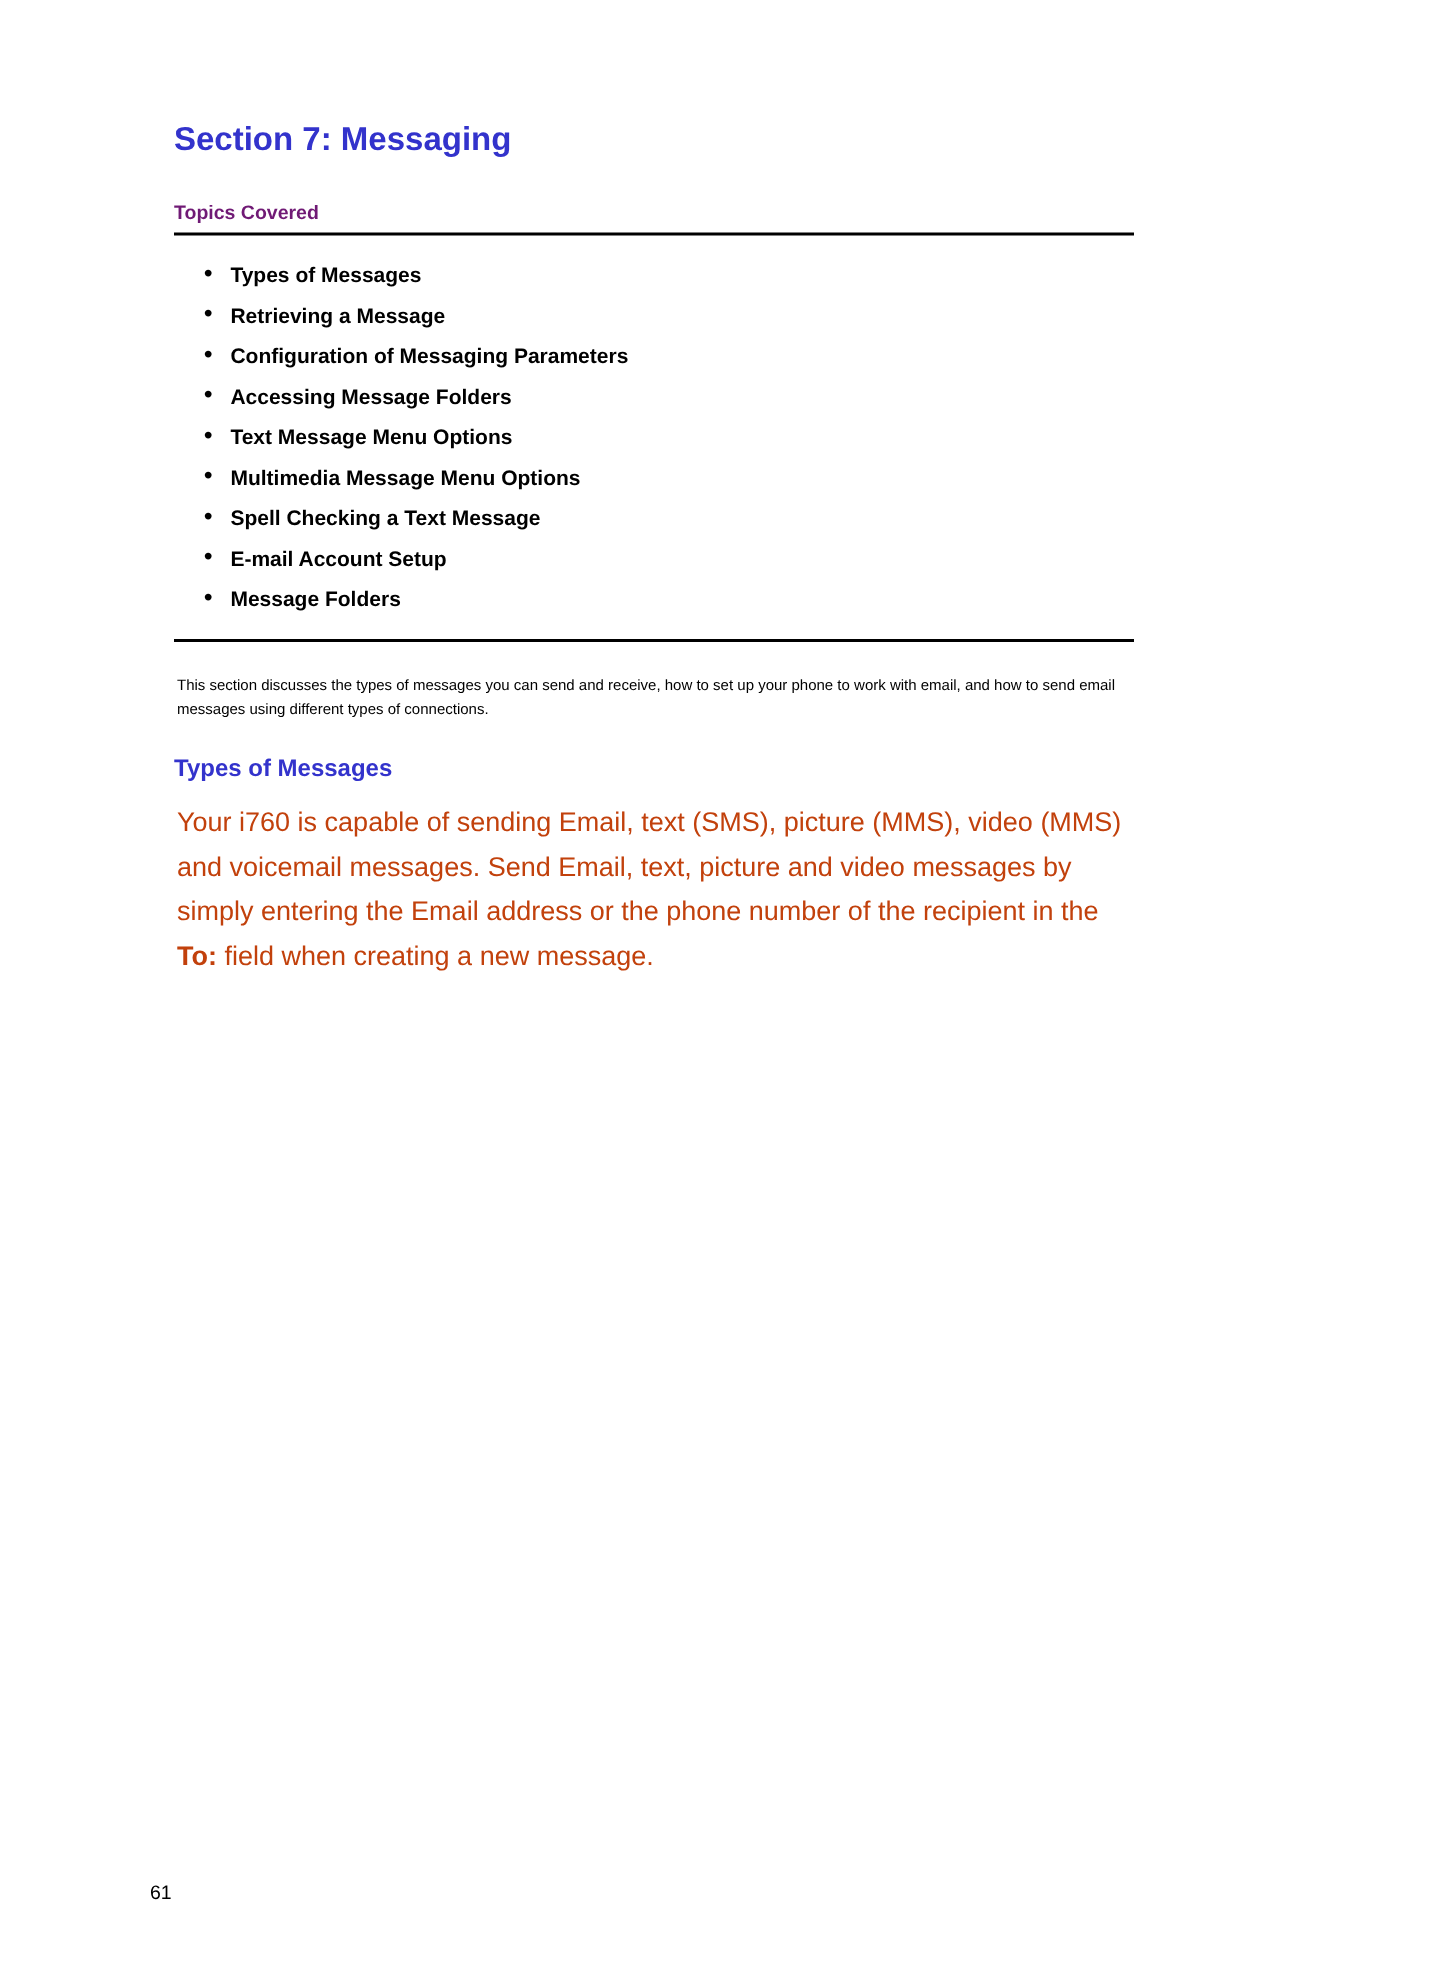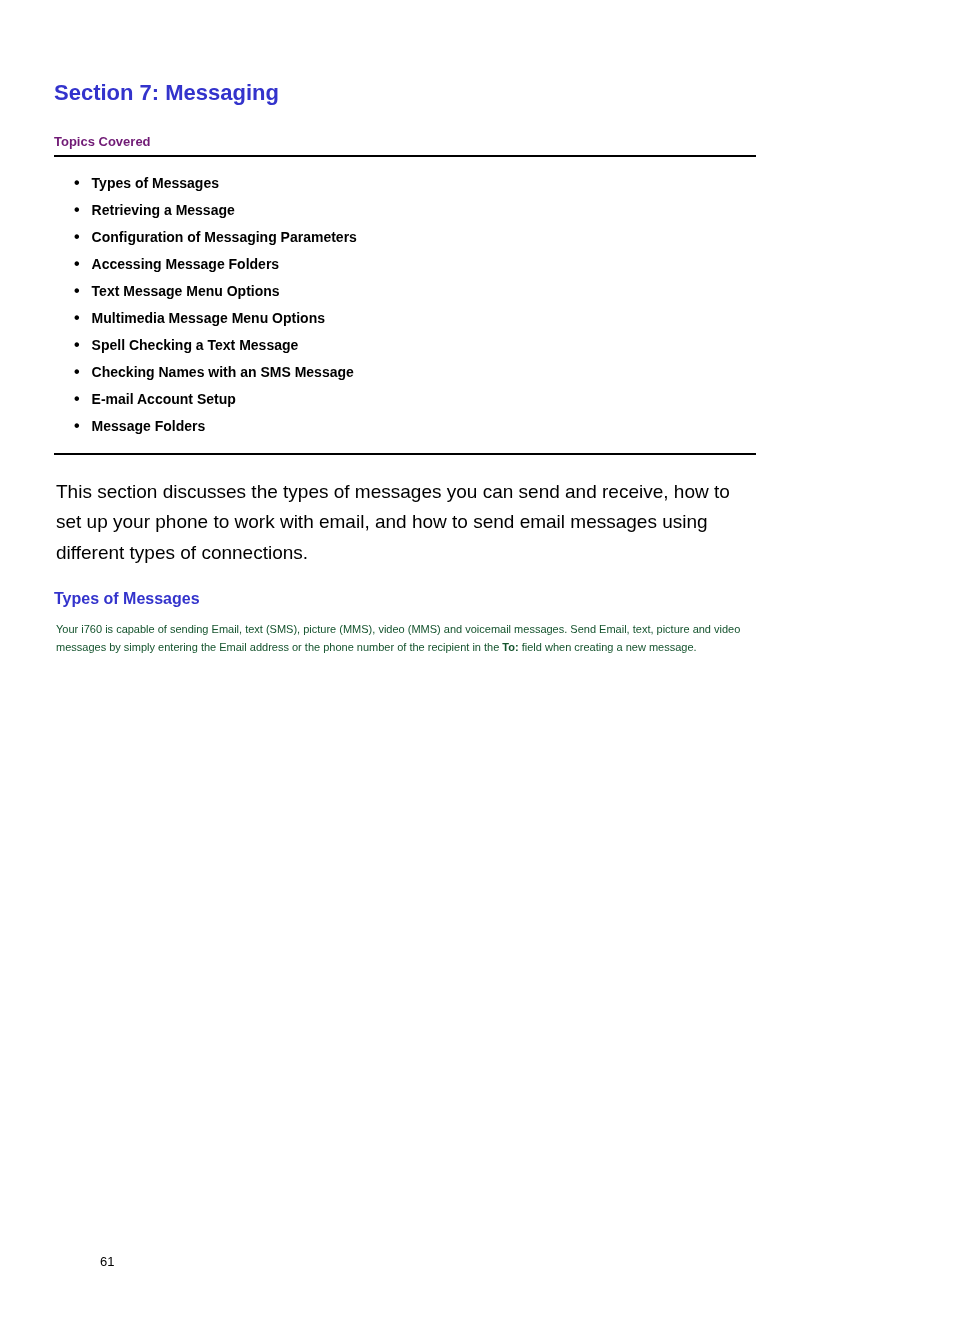--- a/index.html
+++ b/index.html
@@ -13,21 +13,21 @@
       min-height: 1319px;
       background: #ffffff;
       font-family: Arial, Helvetica, sans-serif;
       font-size: 14px;
       color: #000000;
     }
 
     .page {
       width: 856px;
       min-height: 1319px;
-      padding: 80px 100px 60px 54px;
+      padding: 80px 100px 60px 116px;
       position: relative;
     }
 
     .section-title {
       font-size: 22px;
       font-weight: bold;
       color: #3333cc;
       margin-bottom: 28px;
       font-family: Arial, Helvetica, sans-serif;
     }
@@ -69,38 +69,38 @@
 
     .bullet-list li::before {
       content: "•";
       font-size: 16px;
       margin-right: 12px;
       margin-top: -1px;
       flex-shrink: 0;
     }
 
     .intro-text {
-      font-size: 19px;
+      font-size: 10px;
       color: #000000;
       line-height: 1.6;
       margin-bottom: 22px;
       padding-left: 2px;
     }
 
     .subsection-title {
       font-size: 16px;
       font-weight: bold;
       color: #3333cc;
       margin-bottom: 12px;
       font-family: Arial, Helvetica, sans-serif;
     }
 
     .body-text {
-      font-size: 11px;
-      color: #14532d;
+      font-size: 18px;
+      color: #c2410c;
       line-height: 1.65;
       padding-left: 2px;
     }
 
     .body-text .bold {
       font-weight: bold;
     }
 
     .page-number {
       position: absolute;
@@ -122,21 +122,20 @@
   <hr class="divider">
 
   <ul class="bullet-list">
   <li>Types of Messages</li>
       <li>Retrieving a Message</li>
       <li>Configuration of Messaging Parameters</li>
       <li>Accessing Message Folders</li>
       <li>Text Message Menu Options</li>
       <li>Multimedia Message Menu Options</li>
       <li>Spell Checking a Text Message</li>
-      <li>Checking Names with an SMS Message</li>
       <li>E-mail Account Setup</li>
       <li>Message Folders</li>
     </ul>
 
   <hr class="divider-bottom">
 
   <p class="intro-text">This section discusses the types of messages you can send and receive, how to set up your phone to work with email, and how to send email messages using different types of connections.</p>
 
   <h2 class="subsection-title">Types of Messages</h2>
 

